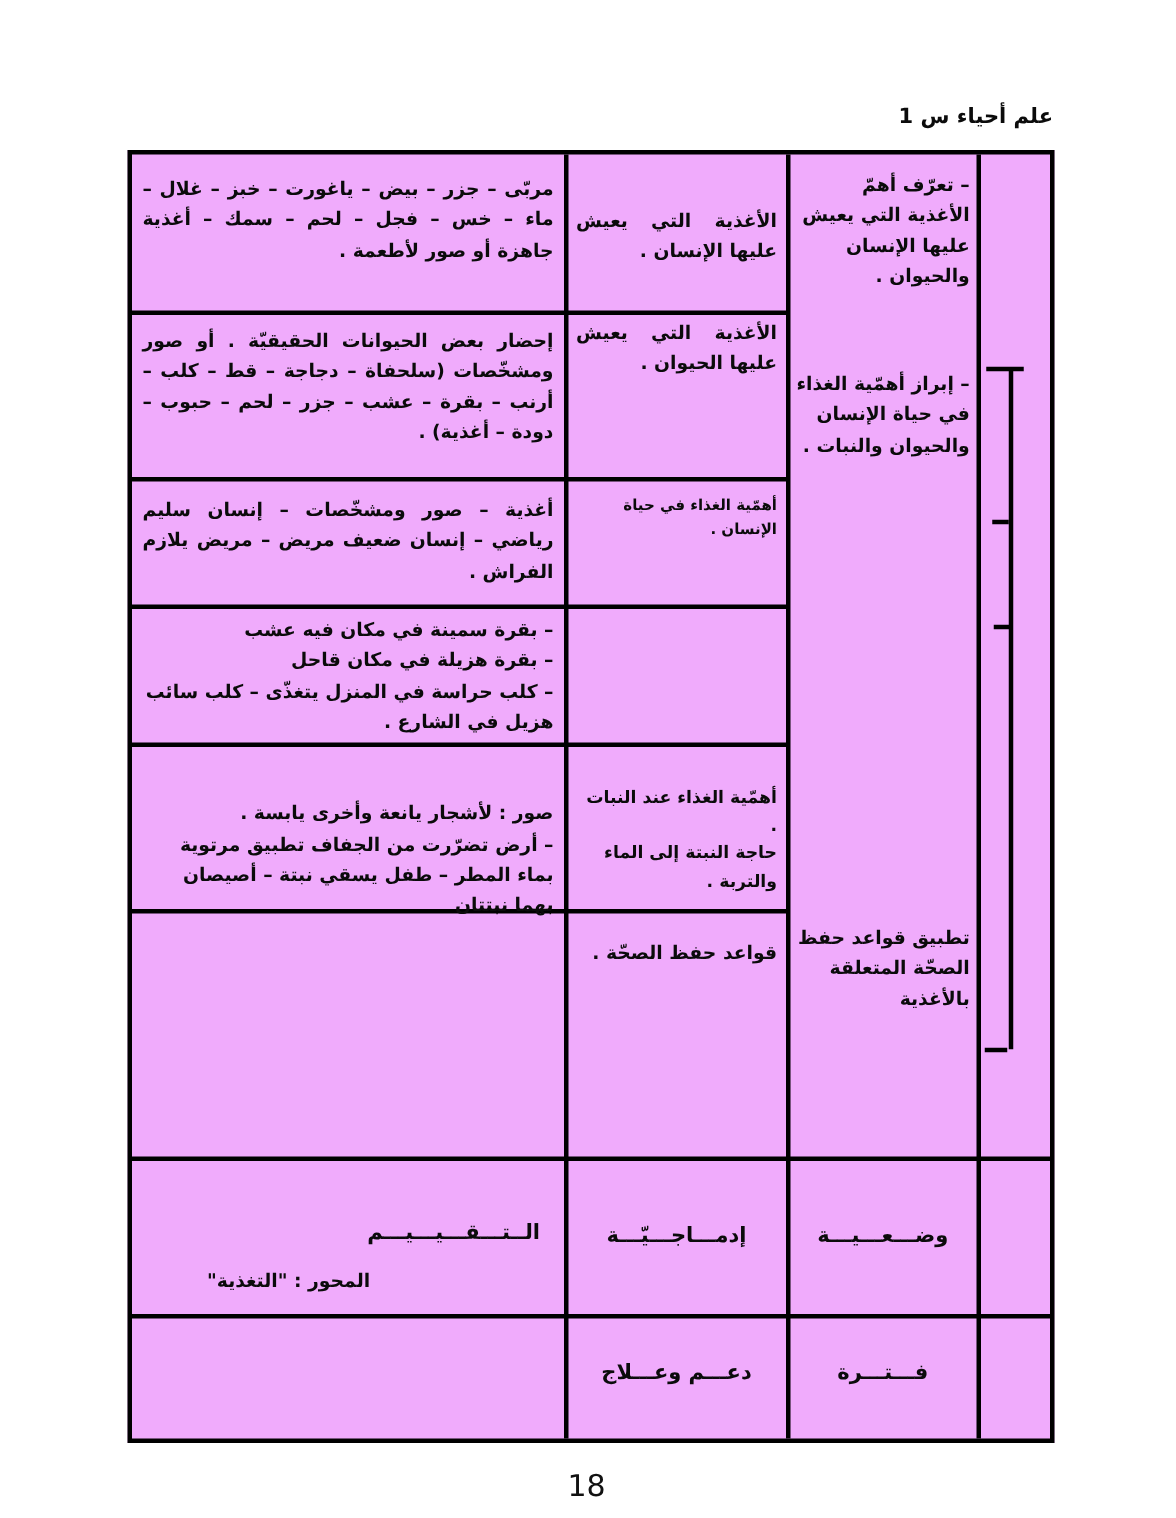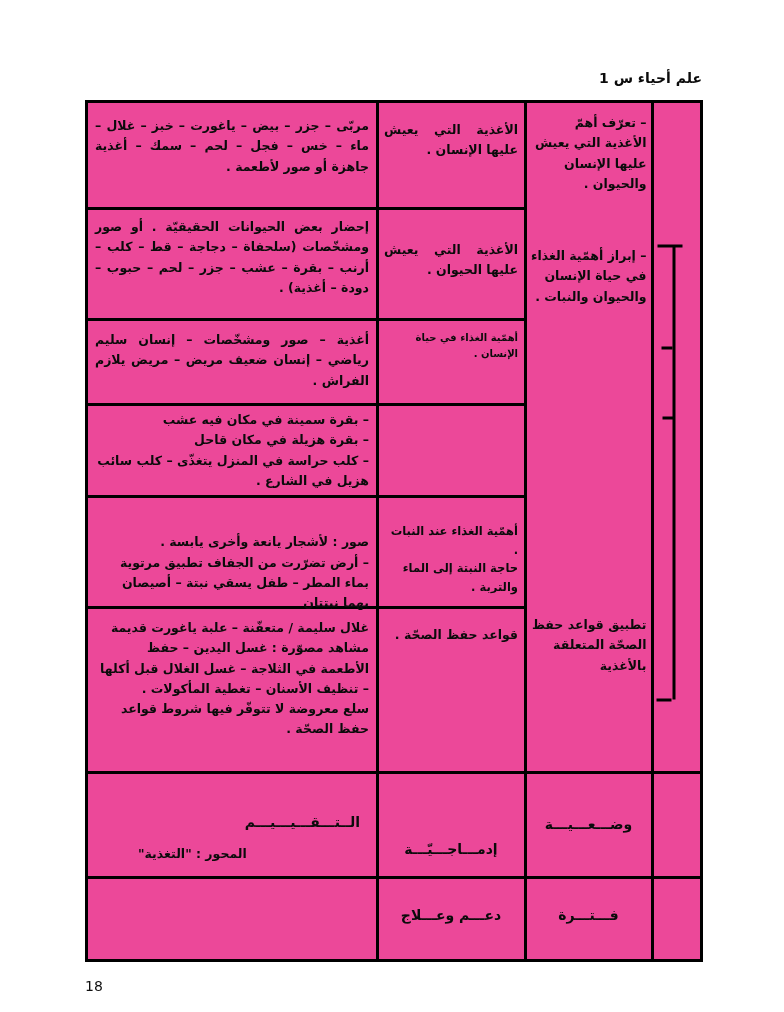--- a/index.html
+++ b/index.html
@@ -8,21 +8,21 @@
     font-family:"DejaVu Sans",sans-serif;
     color:#0b0b0b;
   }
   .page{position:relative;width:784px;height:1012px;background:#fff;overflow:hidden;}
   .hdr{
     position:absolute;top:70px;right:82px;font-size:14px;font-weight:700;
     direction:rtl;white-space:nowrap;
   }
   .tbl{
     position:absolute;left:85px;top:100px;width:612px;height:856px;
-    border:3px solid #000;background:#ec4899;
+    border:3px solid #000;background:#f0abfc;
   }
   .vl{position:absolute;top:0;bottom:0;width:2.5px;background:#000;}
   .vl.v1{left:288px;}
   .vl.v2{left:436px;}
   .vl.v3{left:563px;}
   .hl{position:absolute;height:2.5px;background:#000;left:0;}
   .hl.part{width:438px;}
   .hl.full{right:0;}
   .h1{top:104px;} .h2{top:215px;} .h3{top:300px;} .h4{top:392px;} .h5{top:503px;}
   .h6{top:668px;} .h7{top:773px;}
@@ -42,26 +42,26 @@
   .d2{top:106px;height:109px;padding-top:8px;}
   .d3{top:217px;height:83px;padding-top:10px;}
   .d4{top:302px;height:90px;padding-top:5px;}
   .d5{top:394px;height:109px;padding-top:15px;}
   .d6{top:505px;height:163px;padding-top:10px;}
   .d7{top:668px;height:105px;margin-left:36px;}
   .d8{top:775px;height:81px;}
 
   
   .colC{left:438px;left:290px;width:146px;padding:0 6px;box-sizing:border-box;}
-  .c1{top:0;height:104px;padding-top:17px;}
-  .c2{top:124px;height:109px;padding-top:13px;}
+  .c1{top:0;height:104px;padding-top:34px;}
+  .c2{top:96px;height:109px;padding-top:13px;}
   .c3{top:217px;height:83px;padding-top:10px;font-size:10px;}
   .c5{top:394px;height:109px;padding-top:25px;font-size:11.5px;}
   .c6{top:505px;height:163px;padding-top:17px;}
-  .c7{top:668px;height:105px;padding-top:67px;}
+  .c7{top:668px;height:105px;padding-top:42px;}
   .c8{top:775px;height:81px;padding-top:26px;}
 
   
   .colB{left:438.5px;width:124px;padding:0 6px;box-sizing:border-box;}
   .bmain{top:0;height:808px;}
   .ob{position:absolute;right:4px;left:4px;text-align:right;}
   .ob1{top:10px;}
   .ob2{top:143px;}
   .ob3{top:512px;}
   .b7{top:668px;height:105px;padding-top:42px;}
@@ -70,22 +70,22 @@
   .bigword{font-size:14px;letter-spacing:0.5px;}
 
   .eval-label{position:absolute;top:40px;right:52px;font-size:14px;font-weight:700;}
   .axis-label{position:absolute;top:73px;left:14px;font-size:12.5px;font-weight:700;direction:rtl;}
 
   .stack{display:inline-flex;flex-direction:column;text-align:right;vertical-align:top;margin-right:6px;}
 
   .brace{position:absolute;left:563px;top:128px;width:49px;height:486px;}
 
   .ftr{
-    position:absolute;top:978px;left:85px;width:612px;text-align:left;
-    font-size:14px;font-weight:400;color:#111;
+    position:absolute;top:978px;left:85px;width:612px;text-align:center;
+    font-size:20px;font-weight:400;color:#111;
     font-family:"DejaVu Sans",sans-serif;
   }
 </style>
 </head>
 <body>
 
 <div class="page">
 
   <div class="hdr">علم أحياء س 1</div>
 
@@ -105,23 +105,20 @@
     <div class="cell colD d1 just">مربّى – جزر – بيض – ياغورت – خبز – غلال – ماء – خس – فجل – لحم – سمك – أغذية جاهزة أو صور لأطعمة .</div>
     <div class="cell colD d2 just">إحضار بعض الحيوانات الحقيقيّة . أو صور ومشخّصات (سلحفاة – دجاجة – قط – كلب – أرنب – بقرة – عشب – جزر – لحم – حبوب – دودة – أغذية) .</div>
     <div class="cell colD d3 just">أغذية – صور ومشخّصات – إنسان سليم رياضي – إنسان ضعيف مريض – مريض يلازم الفراش .</div>
     <div class="cell colD d4 right pre">– بقرة سمينة في مكان فيه عشب
 – بقرة هزيلة في مكان قاحل
 – كلب حراسة في المنزل يتغذّى – كلب سائب هزيل في الشارع .</div>
     <div class="cell colD d5 right pre">
       <span>صور : لأشجار يانعة وأخرى يابسة .
 – أرض تضرّرت من الجفاف تطبيق مرتوية بماء المطر – طفل يسقي نبتة – أصيصان بهما نبتتان</span>
     </div>
-    <div class="cell colD d6 right pre">غلال سليمة / متعفّنة – علبة ياغورت قديمة
-مشاهد مصوّرة : غسل اليدين – حفظ الأطعمة في الثلاجة – غسل الغلال قبل أكلها – تنظيف الأسنان – تغطية المأكولات .
-سلع معروضة لا تتوفّر فيها شروط قواعد حفظ الصحّة .</div>
     <div class="cell colD d7">
       <div class="eval-label bigword">الــتـــقـــيـــيـــم</div>
       <div class="axis-label">المحور : "التغذية"</div>
     </div>
     <div class="cell colD d8"></div>
 
     <div class="cell colC c1 just">الأغذية التي يعيش عليها الإنسان .</div>
     <div class="cell colC c2 just">الأغذية التي يعيش عليها الحيوان .</div>
     <div class="cell colC c3 right">أهمّية الغذاء في حياة الإنسان .</div>
     <div class="cell colC c5 right pre">أهمّية الغذاء عند النبات .

